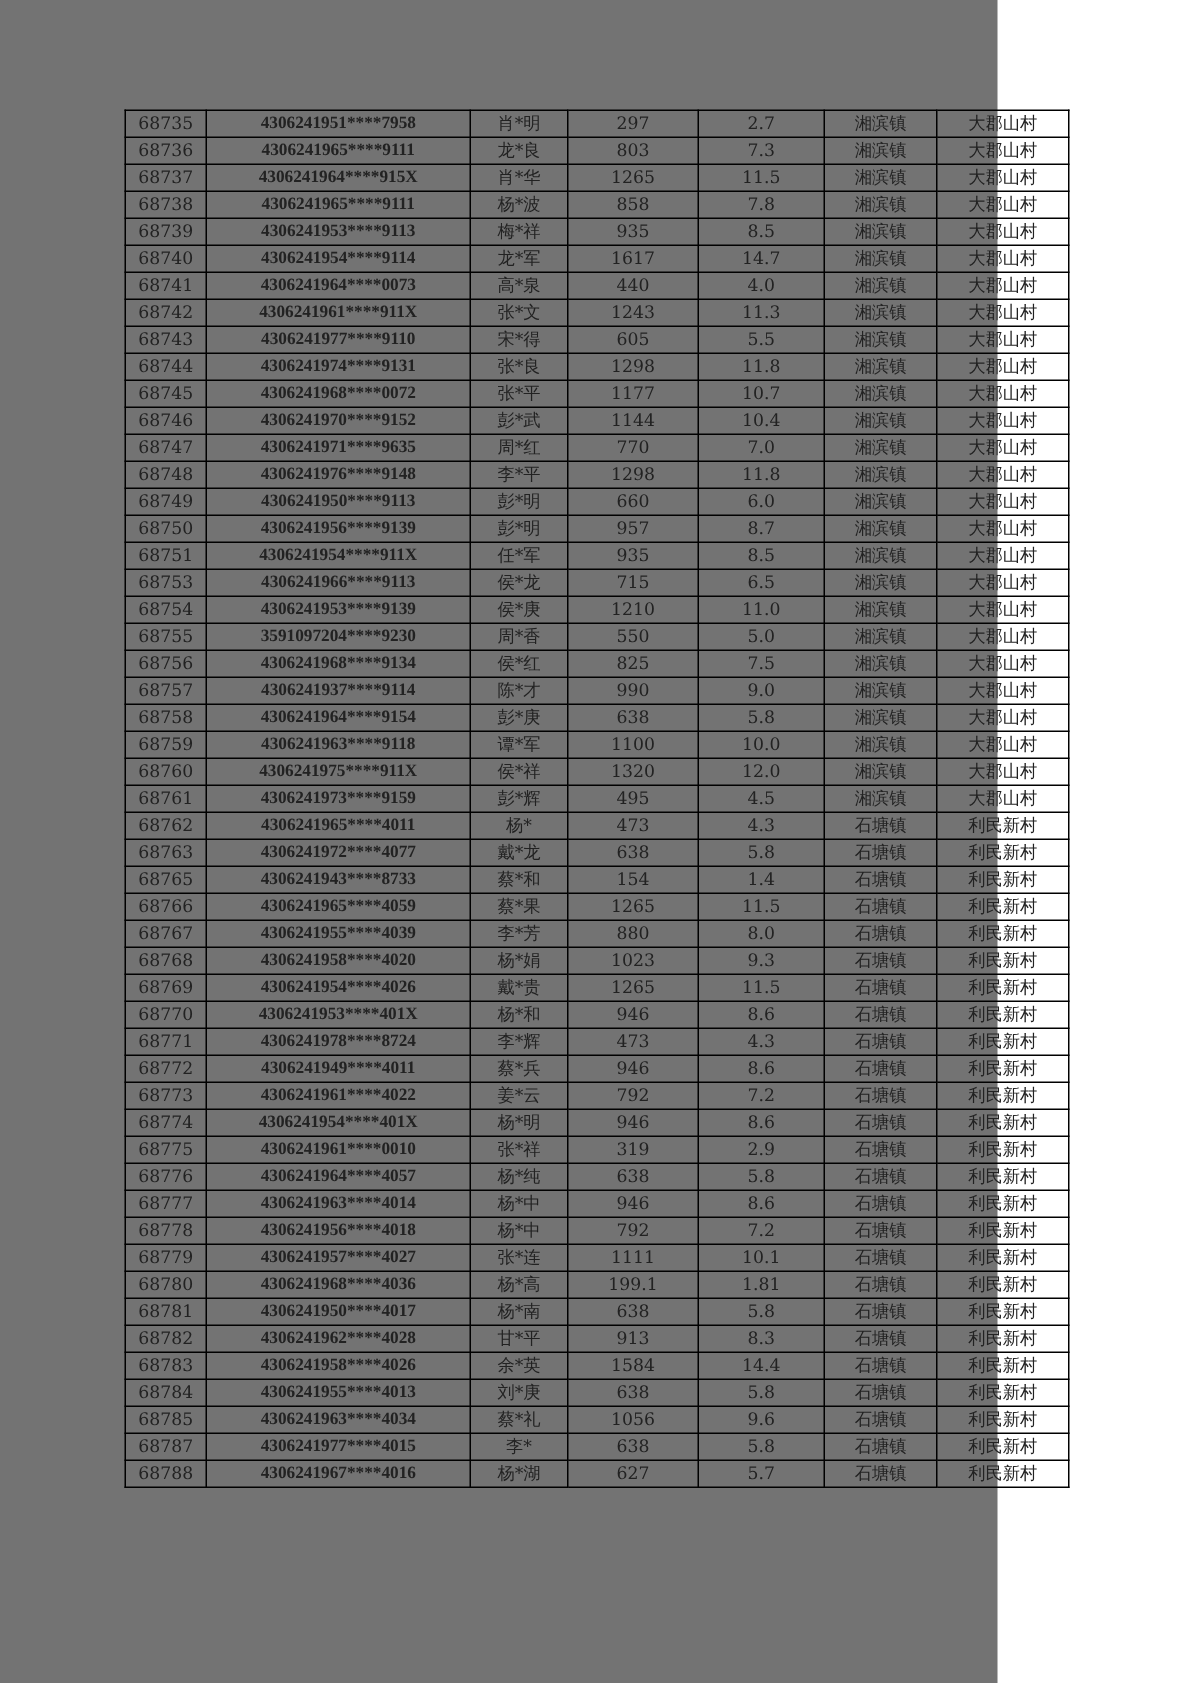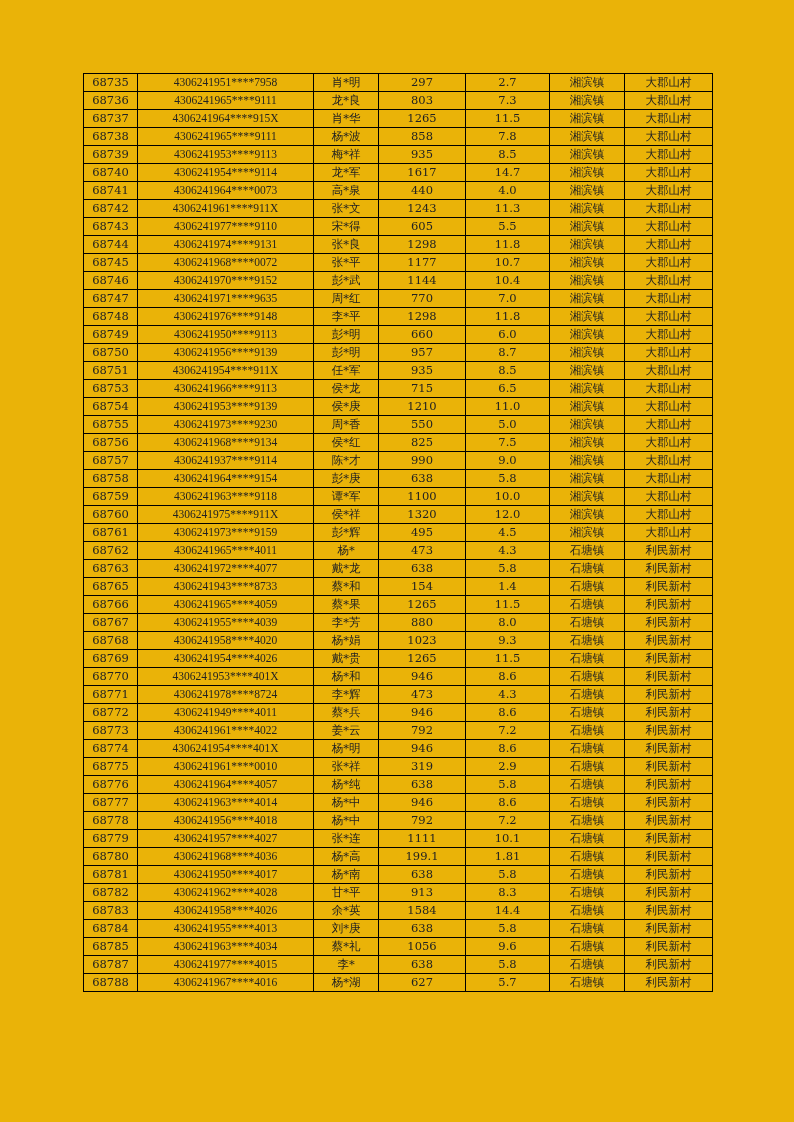--- a/index.html
+++ b/index.html
@@ -1,17 +1,17 @@
 <!DOCTYPE html>
 <html><head>
 <meta charset="utf-8">
 <style>
   html, body { margin: 0; padding: 0; background: #ffffff; }
   body { width: 794px; height: 1122px; position: relative; overflow: hidden; }
-  .page { position: absolute; left: 0; top: 0; width: 794px; height: 1122px; background: #eab308; }
+  .page { position: absolute; left: 0; top: 0; width: 665px; height: 1122px; background: #737373; }
   table.grid {
     position: absolute;
     left: 83px;
     top: 73px;
     width: 629px;
     border-collapse: collapse;
     table-layout: fixed;
     border: 1.5px solid #000;
     font-family: "DejaVu Serif", "Liberation Serif", serif;
     font-size: 11.5px;
@@ -20,21 +20,21 @@
   table.grid td {
     border: 1px solid #000;
     height: 17px;
     padding: 0;
     text-align: center;
     vertical-align: middle;
     line-height: 17px;
     white-space: nowrap;
     overflow: hidden;
   }
-  .mono { font-family: "Liberation Serif", "DejaVu Serif", serif; letter-spacing: 0px; }
+  .mono { font-family: "Liberation Serif", "DejaVu Serif", serif; letter-spacing: 0px; font-weight: bold; }
 </style>
 </head>
 <body>
 
 <div class="page">
   <table class="grid">
     <colgroup>
       <col style="width:54px">
       <col style="width:176px">
       <col style="width:65px">
@@ -210,21 +210,21 @@
           <td>68754</td>
           <td class="mono">4306241953****9139</td>
           <td>侯*庚</td>
           <td>1210</td>
           <td>11.0</td>
           <td>湘滨镇</td>
           <td>大郡山村</td>
         </tr>
         <tr>
           <td>68755</td>
-          <td class="mono">4306241973****9230</td>
+          <td class="mono">3591097204****9230</td>
           <td>周*香</td>
           <td>550</td>
           <td>5.0</td>
           <td>湘滨镇</td>
           <td>大郡山村</td>
         </tr>
         <tr>
           <td>68756</td>
           <td class="mono">4306241968****9134</td>
           <td>侯*红</td>

